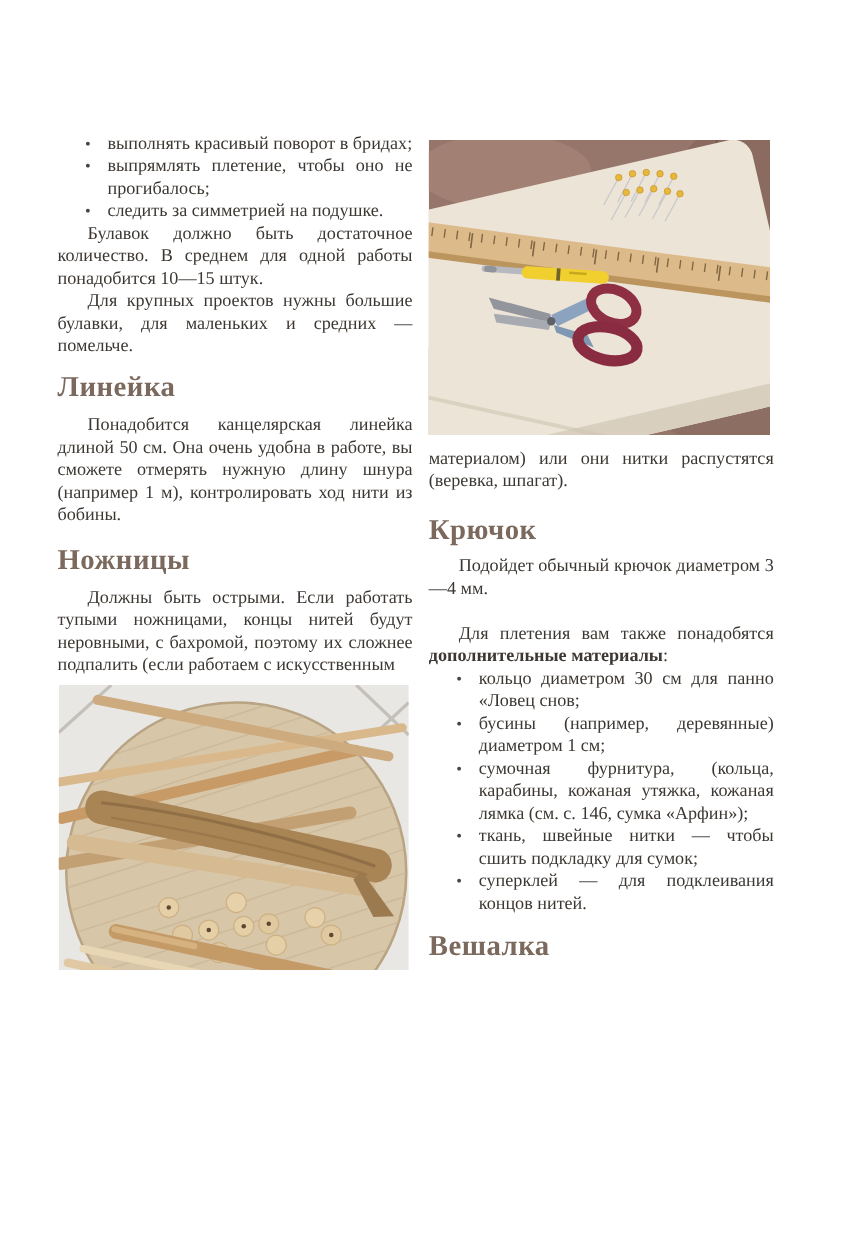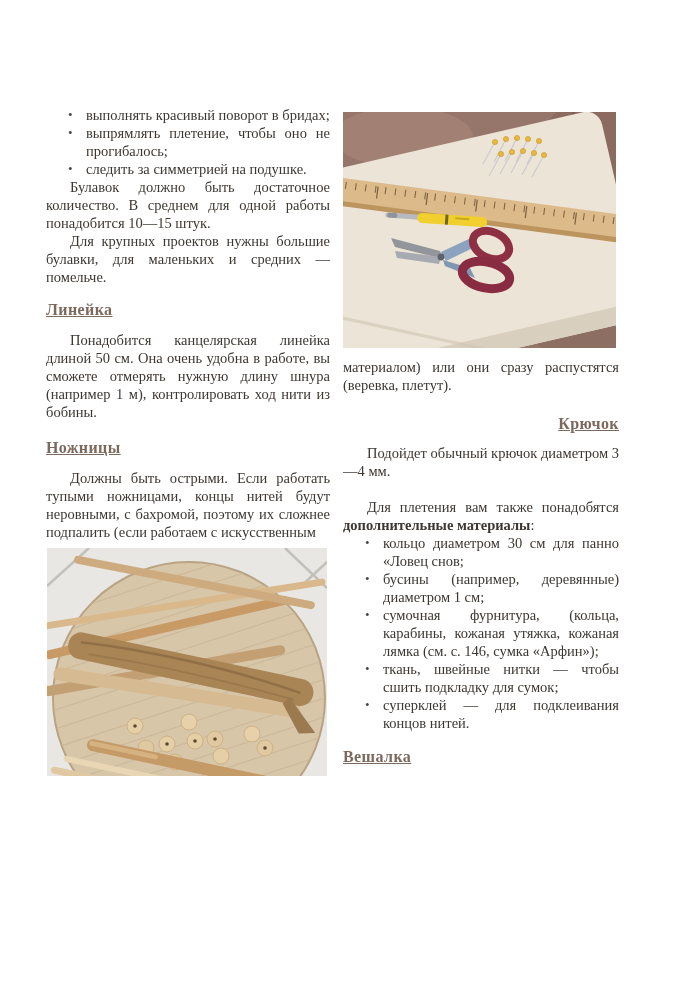--- a/index.html
+++ b/index.html
@@ -3,24 +3,24 @@
 <meta charset="utf-8">
 <style>
   html,body{margin:0;padding:0;background:#ffffff;}
   .page{position:relative;width:682px;height:776px;background:#ffffff;overflow:hidden;
         font-family:"Liberation Serif", serif;color:#3c3732;font-size:14.5px;line-height:18px;}
   .col{position:absolute;text-align:justify;}
   .col-left-text{left:46px;top:106px;width:284px;height:440px;}
   .col-right-text{left:343px;top:358px;width:276px;height:520px;}
   p{margin:0;}
   p.indent{text-indent:24px;}
-  h2{font-size:16px;line-height:24px;font-weight:600;color:#7c695d;letter-spacing:.4px;
-     margin:12px 0 9px 0;text-align:left;text-decoration:underline;}
+  h2{font-size:23px;line-height:24px;font-weight:600;color:#7c695d;letter-spacing:.4px;
+     margin:12px 0 9px 0;text-align:left;}
   h2.h-scissors{margin-top:15px;}
-  h2.h-hook{margin-top:18px;margin-bottom:8px;text-align:right;}
+  h2.h-hook{margin-top:18px;margin-bottom:8px;}
   h2.h-hanger{margin-top:13px;margin-bottom:6px;}
   ul.bullets{list-style:none;margin:0;padding:0 0 0 40px;}
   ul.bullets li{position:relative;}
   ul.bullets li::before{content:"•";position:absolute;left:-18px;top:0;font-size:13px;color:#4a443e;}
   .materials-intro{margin-top:18px;}
   .materials-intro b{font-weight:bold;}
   figure{margin:0;padding:0;position:absolute;}
   .photo-pillow{left:343px;top:112px;width:273px;height:236px;}
   .photo-sticks{left:47px;top:548px;width:280px;height:315px;}
   figure svg{display:block;}
@@ -40,21 +40,21 @@
     </ul>
     <p class="indent">Булавок должно быть достаточное количество. В среднем для одной работы понадобится 10—15 штук.</p>
     <p class="indent">Для крупных проектов нужны большие булавки, для маленьких и средних — помельче.</p>
     <h2>Линейка</h2>
     <p class="indent">Понадобится канцелярская линейка длиной 50 см. Она очень удобна в работе, вы сможете отмерять нужную длину шнура (например 1 м), контролировать ход нити из бобины.</p>
     <h2 class="h-scissors">Ножницы</h2>
     <p class="indent">Должны быть острыми. Если работать тупыми ножницами, концы нитей будут неровными, с бахромой, поэтому их сложнее подпалить (если работаем с искусственным</p>
   </div>
 
   <div class="col col-right-text">
-    <p>материалом) или они сразу распустятся (веревка, плетут).</p>
+    <p>материалом) или они нитки распустятся (веревка, шпагат).</p>
     <h2 class="h-hook">Крючок</h2>
     <p class="indent">Подойдет обычный крючок диаметром 3—4 мм.</p>
     <p class="indent materials-intro"><span>Для плетения вам также понадобятся </span><b>дополнительные материалы</b><span>:</span></p>
     <ul class="bullets">
       <li>кольцо диаметром 30 см для панно «Ловец снов;</li>
       <li>бусины (например, деревянные) диаметром 1 см;</li>
       <li>сумочная фурнитура, (кольца, карабины, кожаная утяжка, кожаная лямка (см. с. 146, сумка «Арфин»);</li>
       <li>ткань, швейные нитки — чтобы сшить подкладку для сумок;</li>
       <li>суперклей — для подклеивания концов нитей.</li>
     </ul>

